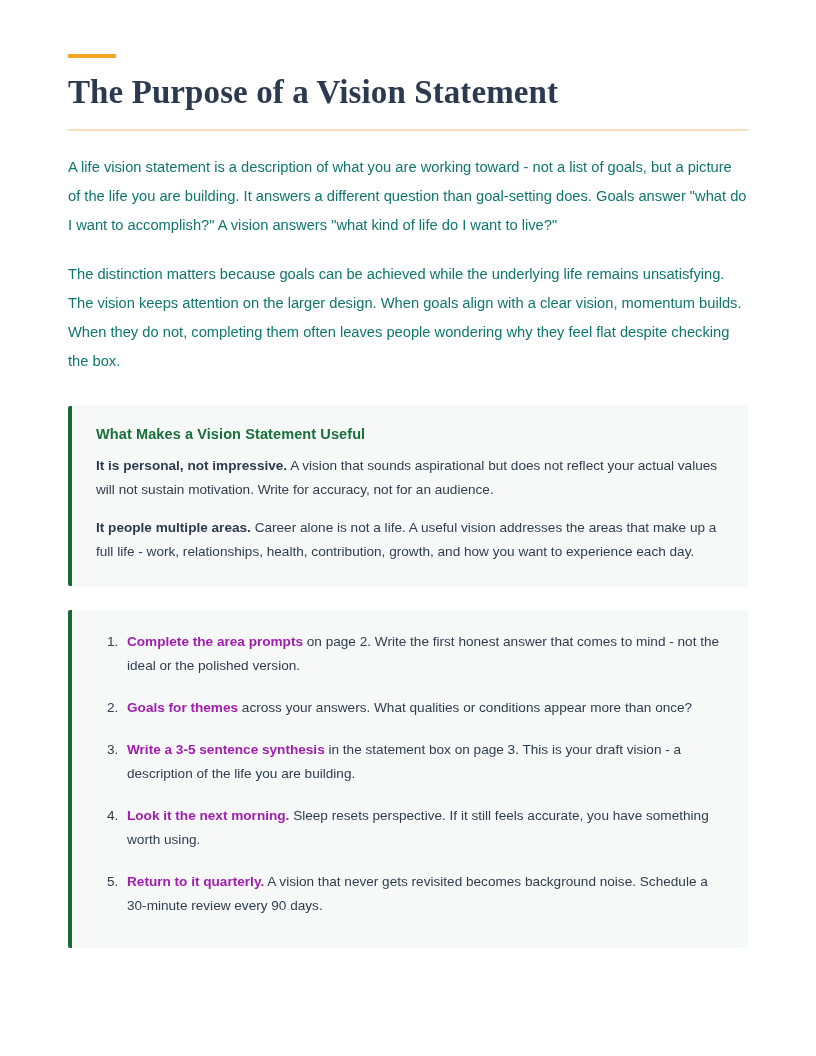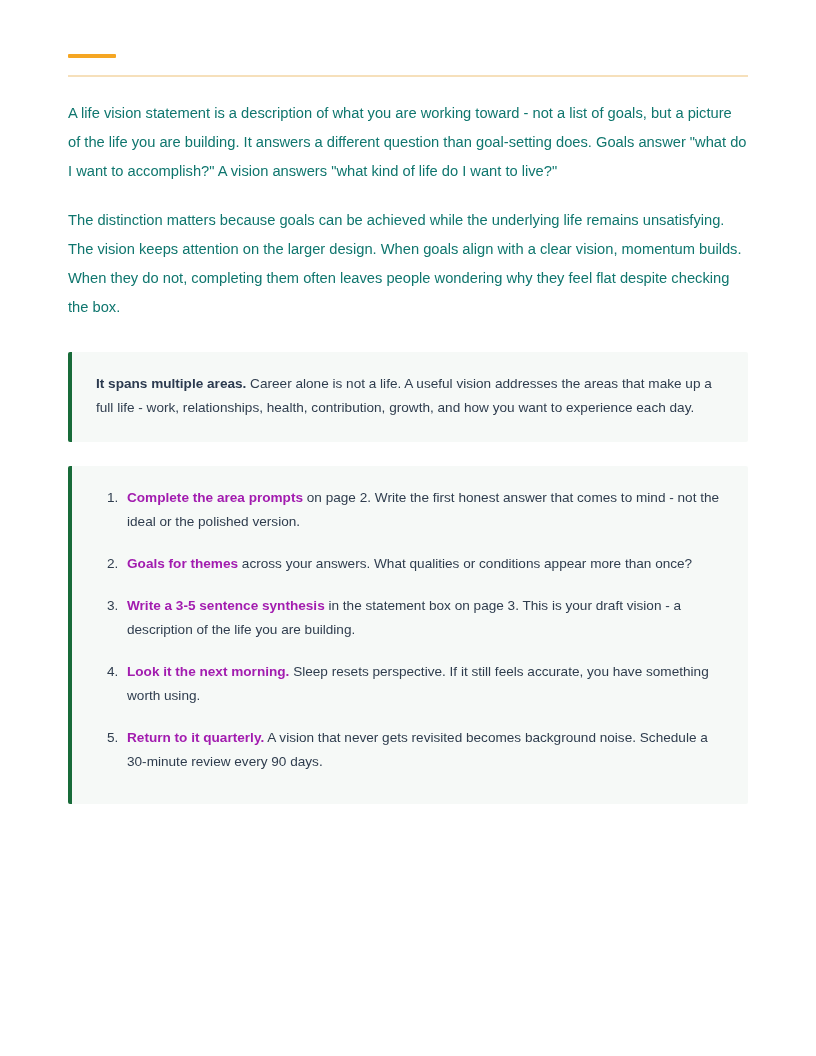--- a/index.html
+++ b/index.html
@@ -105,30 +105,35 @@
   ol.steps li:last-child { margin-bottom: 8px; }
   ol.steps li b { font-weight: bold; color: #a21caf; }
 </style>
 </head>
 <body>
 
 <div class="page">
 
   <div class="accent-bar"></div>
 
+  <h1 class="page-title">The Purpose of a Vision Statement</h1>
 
   <div class="title-rule"></div>
 
   <p class="body-text para-1">A life vision statement is a description of what you are working toward - not a list of goals, but a picture of the life you are building. It answers a different question than goal-setting does. Goals answer "what do I want to accomplish?" A vision answers "what kind of life do I want to live?"</p>
   <p class="body-text para-2">The distinction matters because goals can be achieved while the underlying life remains unsatisfying. The vision keeps attention on the larger design. When goals align with a clear vision, momentum builds. When they do not, completing them often leaves people wondering why they feel flat despite checking the box.</p>
 
   <section class="callout first">
+    <h2 class="callout-heading">What Makes a Vision Statement Useful</h2>
 
     <p>
-      <b>It spans multiple areas.</b><span> Career alone is not a life. A useful vision addresses the areas that make up a full life - work, relationships, health, contribution, growth, and how you want to experience each day.</span>
+      <b>It is personal, not impressive.</b><span> A vision that sounds aspirational but does not reflect your actual values will not sustain motivation. Write for accuracy, not for an audience.</span>
+    </p>
+    <p>
+      <b>It people multiple areas.</b><span> Career alone is not a life. A useful vision addresses the areas that make up a full life - work, relationships, health, contribution, growth, and how you want to experience each day.</span>
     </p>
   </section>
 
   <section class="callout second">
 
     <ol class="steps">
       <li>
         <b>Complete the area prompts</b><span> on page 2. Write the first honest answer that comes to mind - not the ideal or the polished version.</span>
       </li>
       <li>

